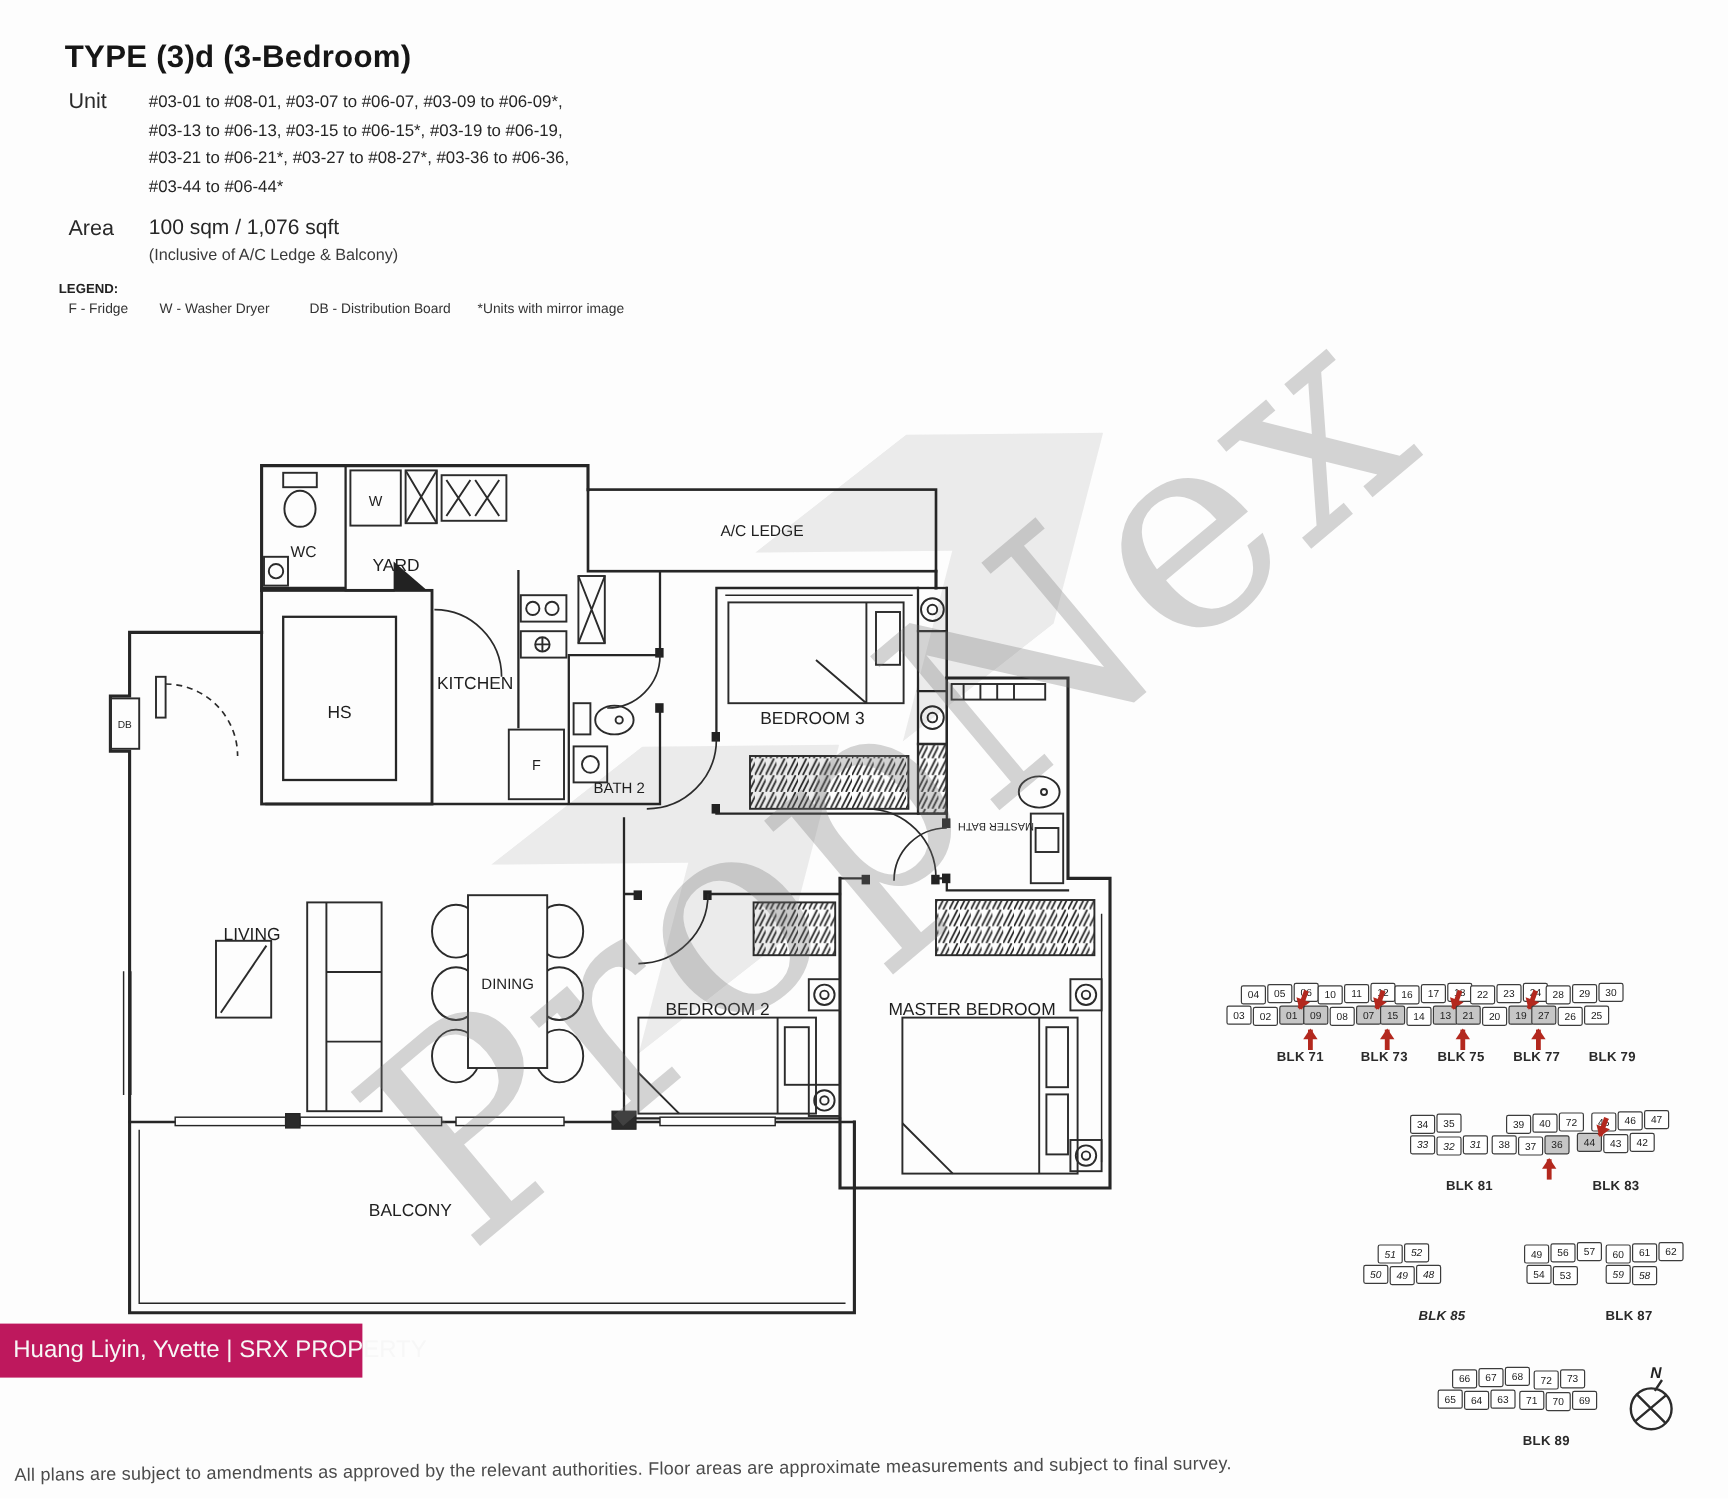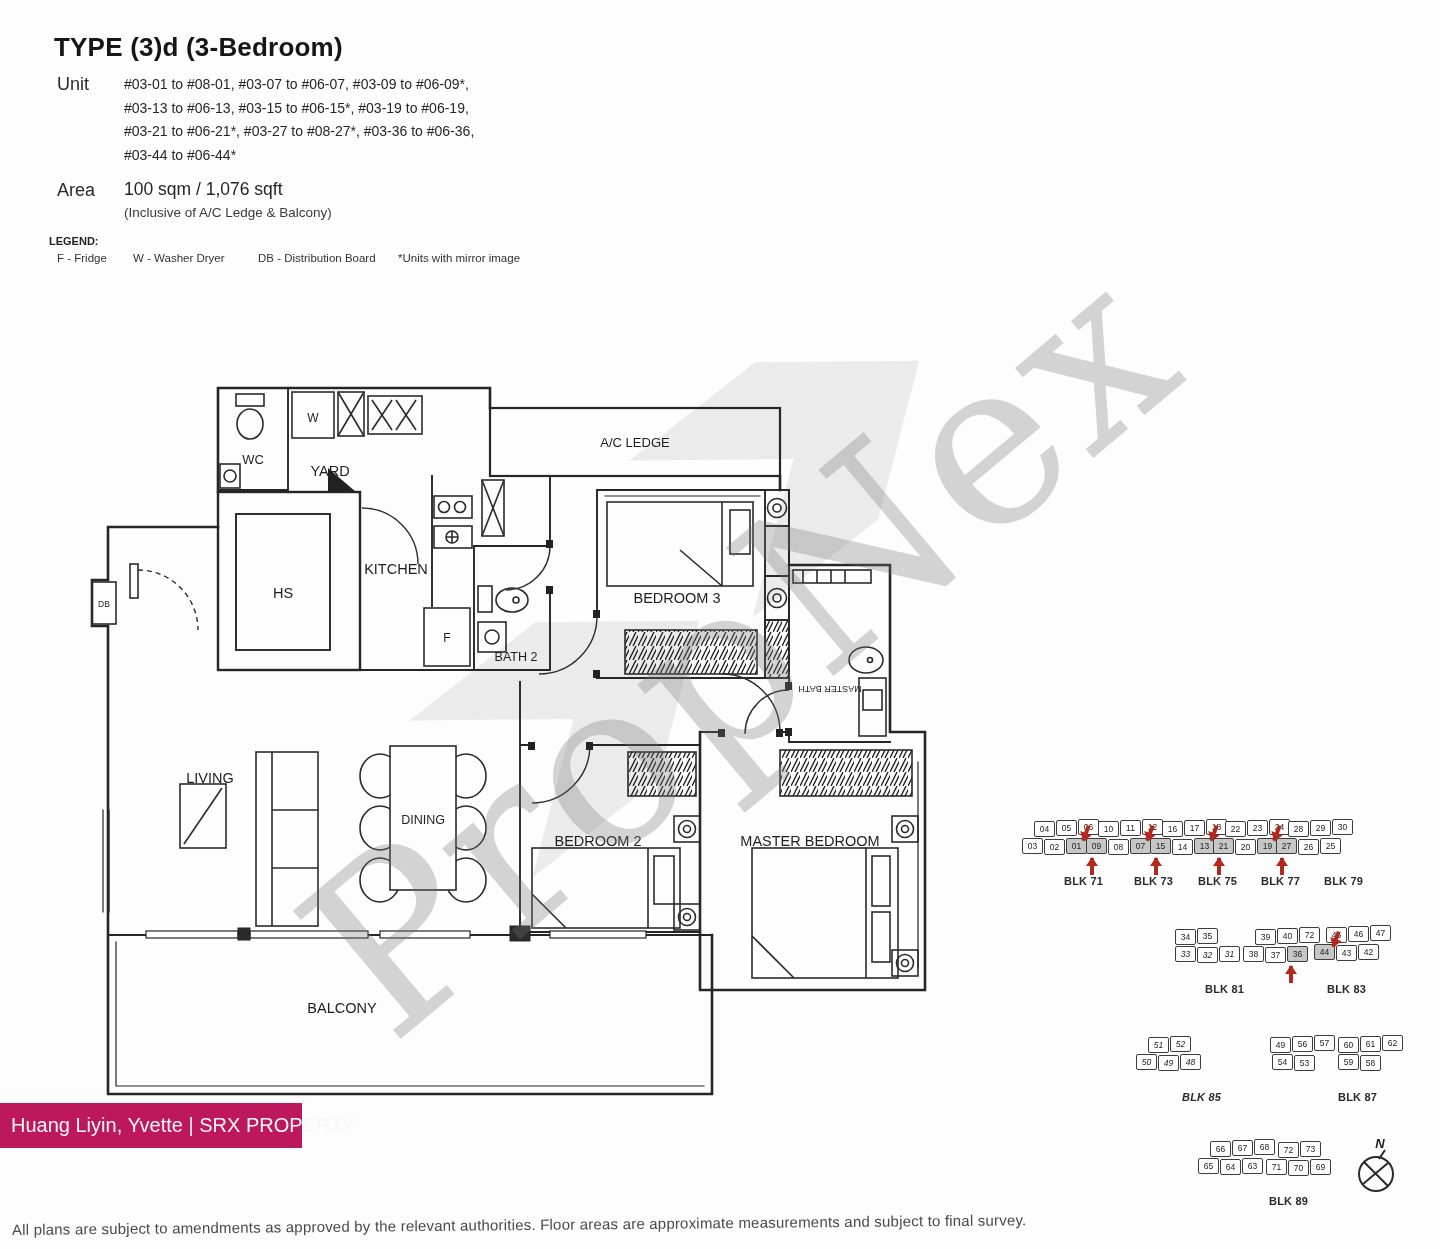--- a/index.html
+++ b/index.html
@@ -292,21 +292,21 @@
         <div class="urow bot" style="margin-left: 0px;"><span class="ub">50</span><span class="ub">49</span><span class="ub">48</span></div>
         <div class="blabel" style="margin-left: 20px;">BLK 85</div>
       </div>
       <div class="blk" style="left: 1258px; top: 1036px;">
         <div class="urow top" style="margin-left: 12px;"><span class="ub">49</span><span class="ub">56</span><span class="ub">57</span></div>
         <div class="urow bot" style="margin-left: 14px;"><span class="ub">54</span><span class="ub">53</span></div>
         <div class="blabel" style="margin-left: 54px;">BLK 87</div>
       </div>
       <div class="blk" style="left: 1326px; top: 1036px;">
         <div class="urow top" style="margin-left: 12px;"><span class="ub">60</span><span class="ub">61</span><span class="ub">62</span></div>
-        <div class="urow bot" style="margin-left: 12px;"><span class="ub">59</span><span class="ub">58</span></div>
+        <div class="urow bot" style="margin-left: 12px; font-style: italic;"><span class="ub">59</span><span class="ub">58</span></div>
       </div>
       <div class="blk" style="left: 1198px; top: 1140px;">
         <div class="urow top" style="margin-left: 12px;"><span class="ub">66</span><span class="ub">67</span><span class="ub">68</span></div>
         <div class="urow bot" style="margin-left: 0px;"><span class="ub">65</span><span class="ub">64</span><span class="ub">63</span></div>
         <div class="blabel" style="margin-left: 45px;">BLK 89</div>
       </div>
       <div class="blk" style="left: 1266px; top: 1141px;">
         <div class="urow top" style="margin-left: 12px;"><span class="ub">72</span><span class="ub">73</span></div>
         <div class="urow bot" style="margin-left: 0px;"><span class="ub">71</span><span class="ub">70</span><span class="ub">69</span></div>
       </div>

